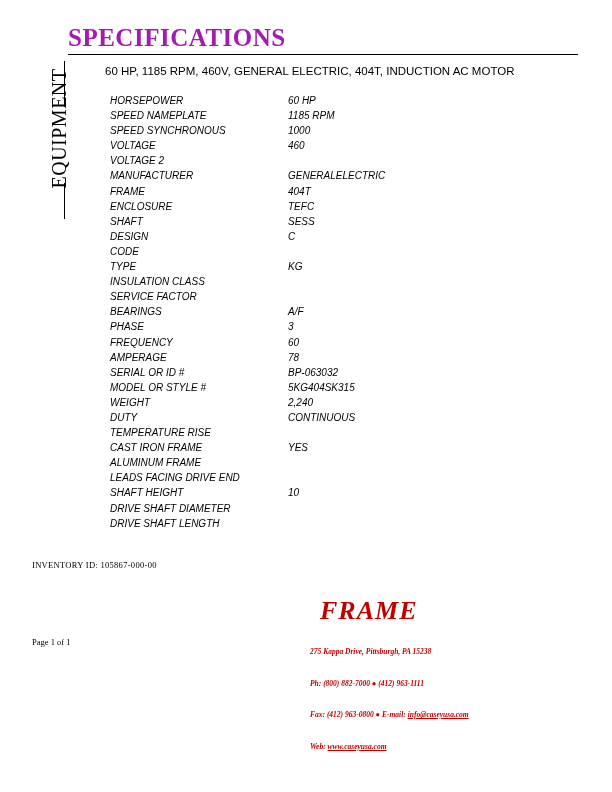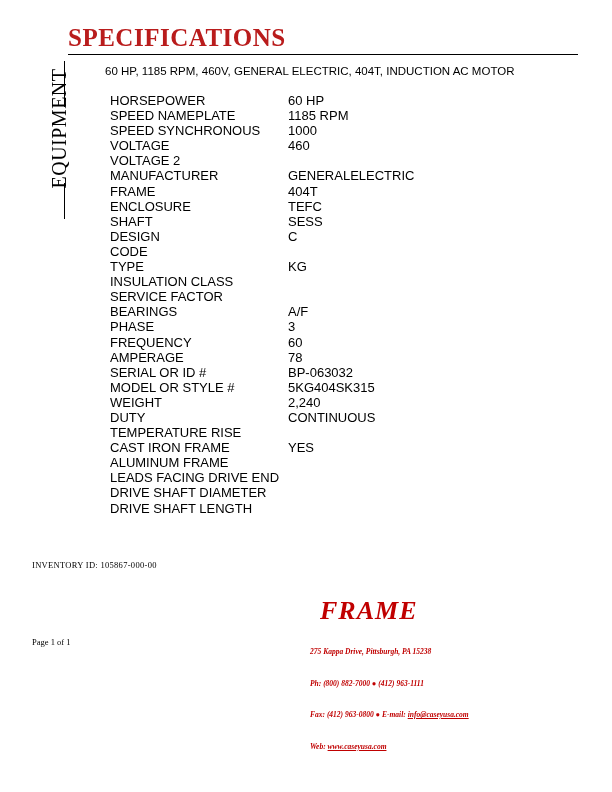--- a/index.html
+++ b/index.html
@@ -17,21 +17,21 @@
   }
 
   
   .page-title {
     position: absolute;
     left: 68px;
     top: 24px;
     font-family: "Liberation Serif", serif;
     font-size: 25px;
     font-weight: bold;
-    color: #b91c1c;
+    color: #a21caf;
     letter-spacing: 0.5px;
     white-space: nowrap;
   }
   .title-rule {
     position: absolute;
     left: 68px;
     top: 54px;
     width: 510px;
     height: 1px;
     background: #000000;
@@ -81,23 +81,24 @@
   
   .spec-list {
     position: absolute;
     left: 110px;
     top: 93px;
     width: 460px;
   }
   .spec-row {
     position: relative;
     height: 15.1px;
-    font-size: 13px;
+    font-size: 10px;
     line-height: 15.1px;
     white-space: nowrap;
+    font-style: italic;
   }
   .spec-label {
     position: absolute;
     left: 0;
     top: 0;
   }
   .spec-value {
     position: absolute;
     left: 178px;
     top: 0;
@@ -262,20 +263,24 @@
       <span class="spec-label">CAST IRON FRAME</span>
       <span class="spec-value">YES</span>
     </div>
     <div class="spec-row">
       <span class="spec-label">ALUMINUM FRAME</span>
       <span class="spec-value"></span>
     </div>
     <div class="spec-row">
       <span class="spec-label">LEADS FACING DRIVE END</span>
       <span class="spec-value"></span>
+    </div>
+    <div class="spec-row">
+      <span class="spec-label">SHAFT HEIGHT</span>
+      <span class="spec-value">10</span>
     </div>
     <div class="spec-row">
       <span class="spec-label">DRIVE SHAFT DIAMETER</span>
       <span class="spec-value"></span>
     </div>
     <div class="spec-row">
       <span class="spec-label">DRIVE SHAFT LENGTH</span>
       <span class="spec-value"></span>
     </div>
   </div>

